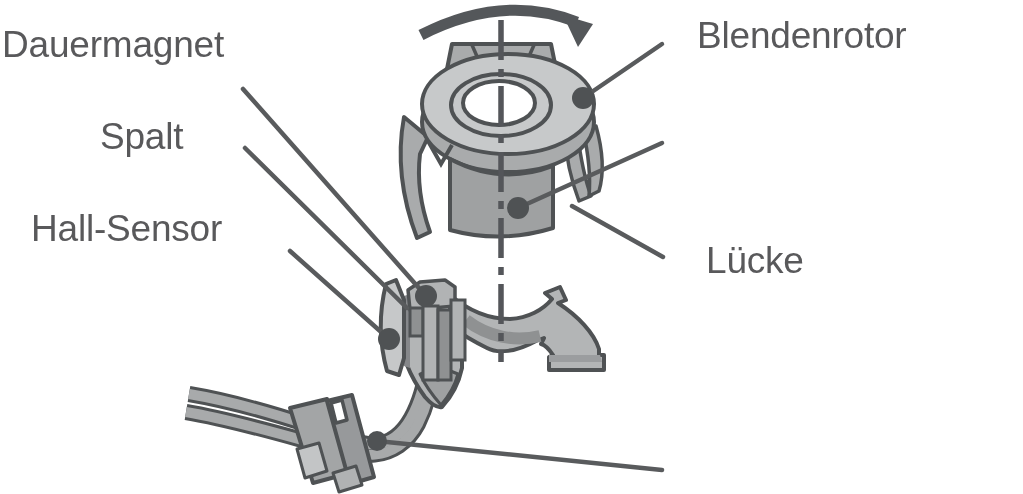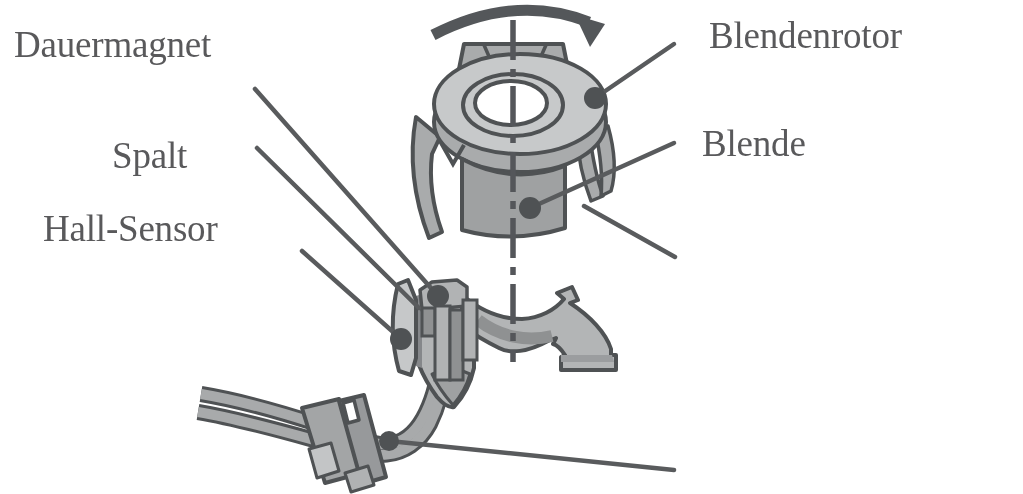--- a/index.html
+++ b/index.html
@@ -1,36 +1,35 @@
 <!DOCTYPE html>
 <html><head>
 <meta charset="utf-8">
 <style>
   html,body{margin:0;padding:0;background:#ffffff;}
   .stage{
     position:relative;
     width:922px;height:494px;
     background:#ffffff;
     overflow:hidden;
-    font-family:Liberation Serif, serif;
-    margin-left:12px;
+    font-family:Liberation Sans, sans-serif;
   }
   .stage svg{position:absolute;left:0;top:0;}
   .label{
     position:absolute;
     font-size:37px;
     line-height:1.05;
     font-weight:400;
     color:#59595b;
     white-space:nowrap;
     letter-spacing:-0.2px;
     user-select:none;
   }
   .lbl-dauermagnet{left:2px;top:26px;}
-  .lbl-spalt{left:100px;top:137px;}
+  .lbl-spalt{left:100px;top:118px;}
   .lbl-hall{left:31px;top:210px;}
   .lbl-blendenrotor{left:697px;top:17px;}
   .lbl-blende{left:690px;top:125px;}
   .lbl-luecke{left:706px;top:242px;}
   .lbl-anschluss{left:705px;top:444px;}
 </style>
 </head>
 <body>
 
 <div class="stage">
@@ -133,14 +132,14 @@
       <circle cx="583" cy="98" r="11"></circle>
       <circle cx="518" cy="208" r="11"></circle>
       <circle cx="377" cy="441" r="10"></circle>
     </g>
   </svg>
 
   <div class="label lbl-dauermagnet">Dauermagnet</div>
   <div class="label lbl-spalt">Spalt</div>
   <div class="label lbl-blendenrotor">Blendenrotor</div>
   <div class="label lbl-hall">Hall-Sensor</div>
-  <div class="label lbl-blende">Blende</div>
+  <div class="label lbl-luecke">Lücke</div>
 </div>
 
 </body></html>

